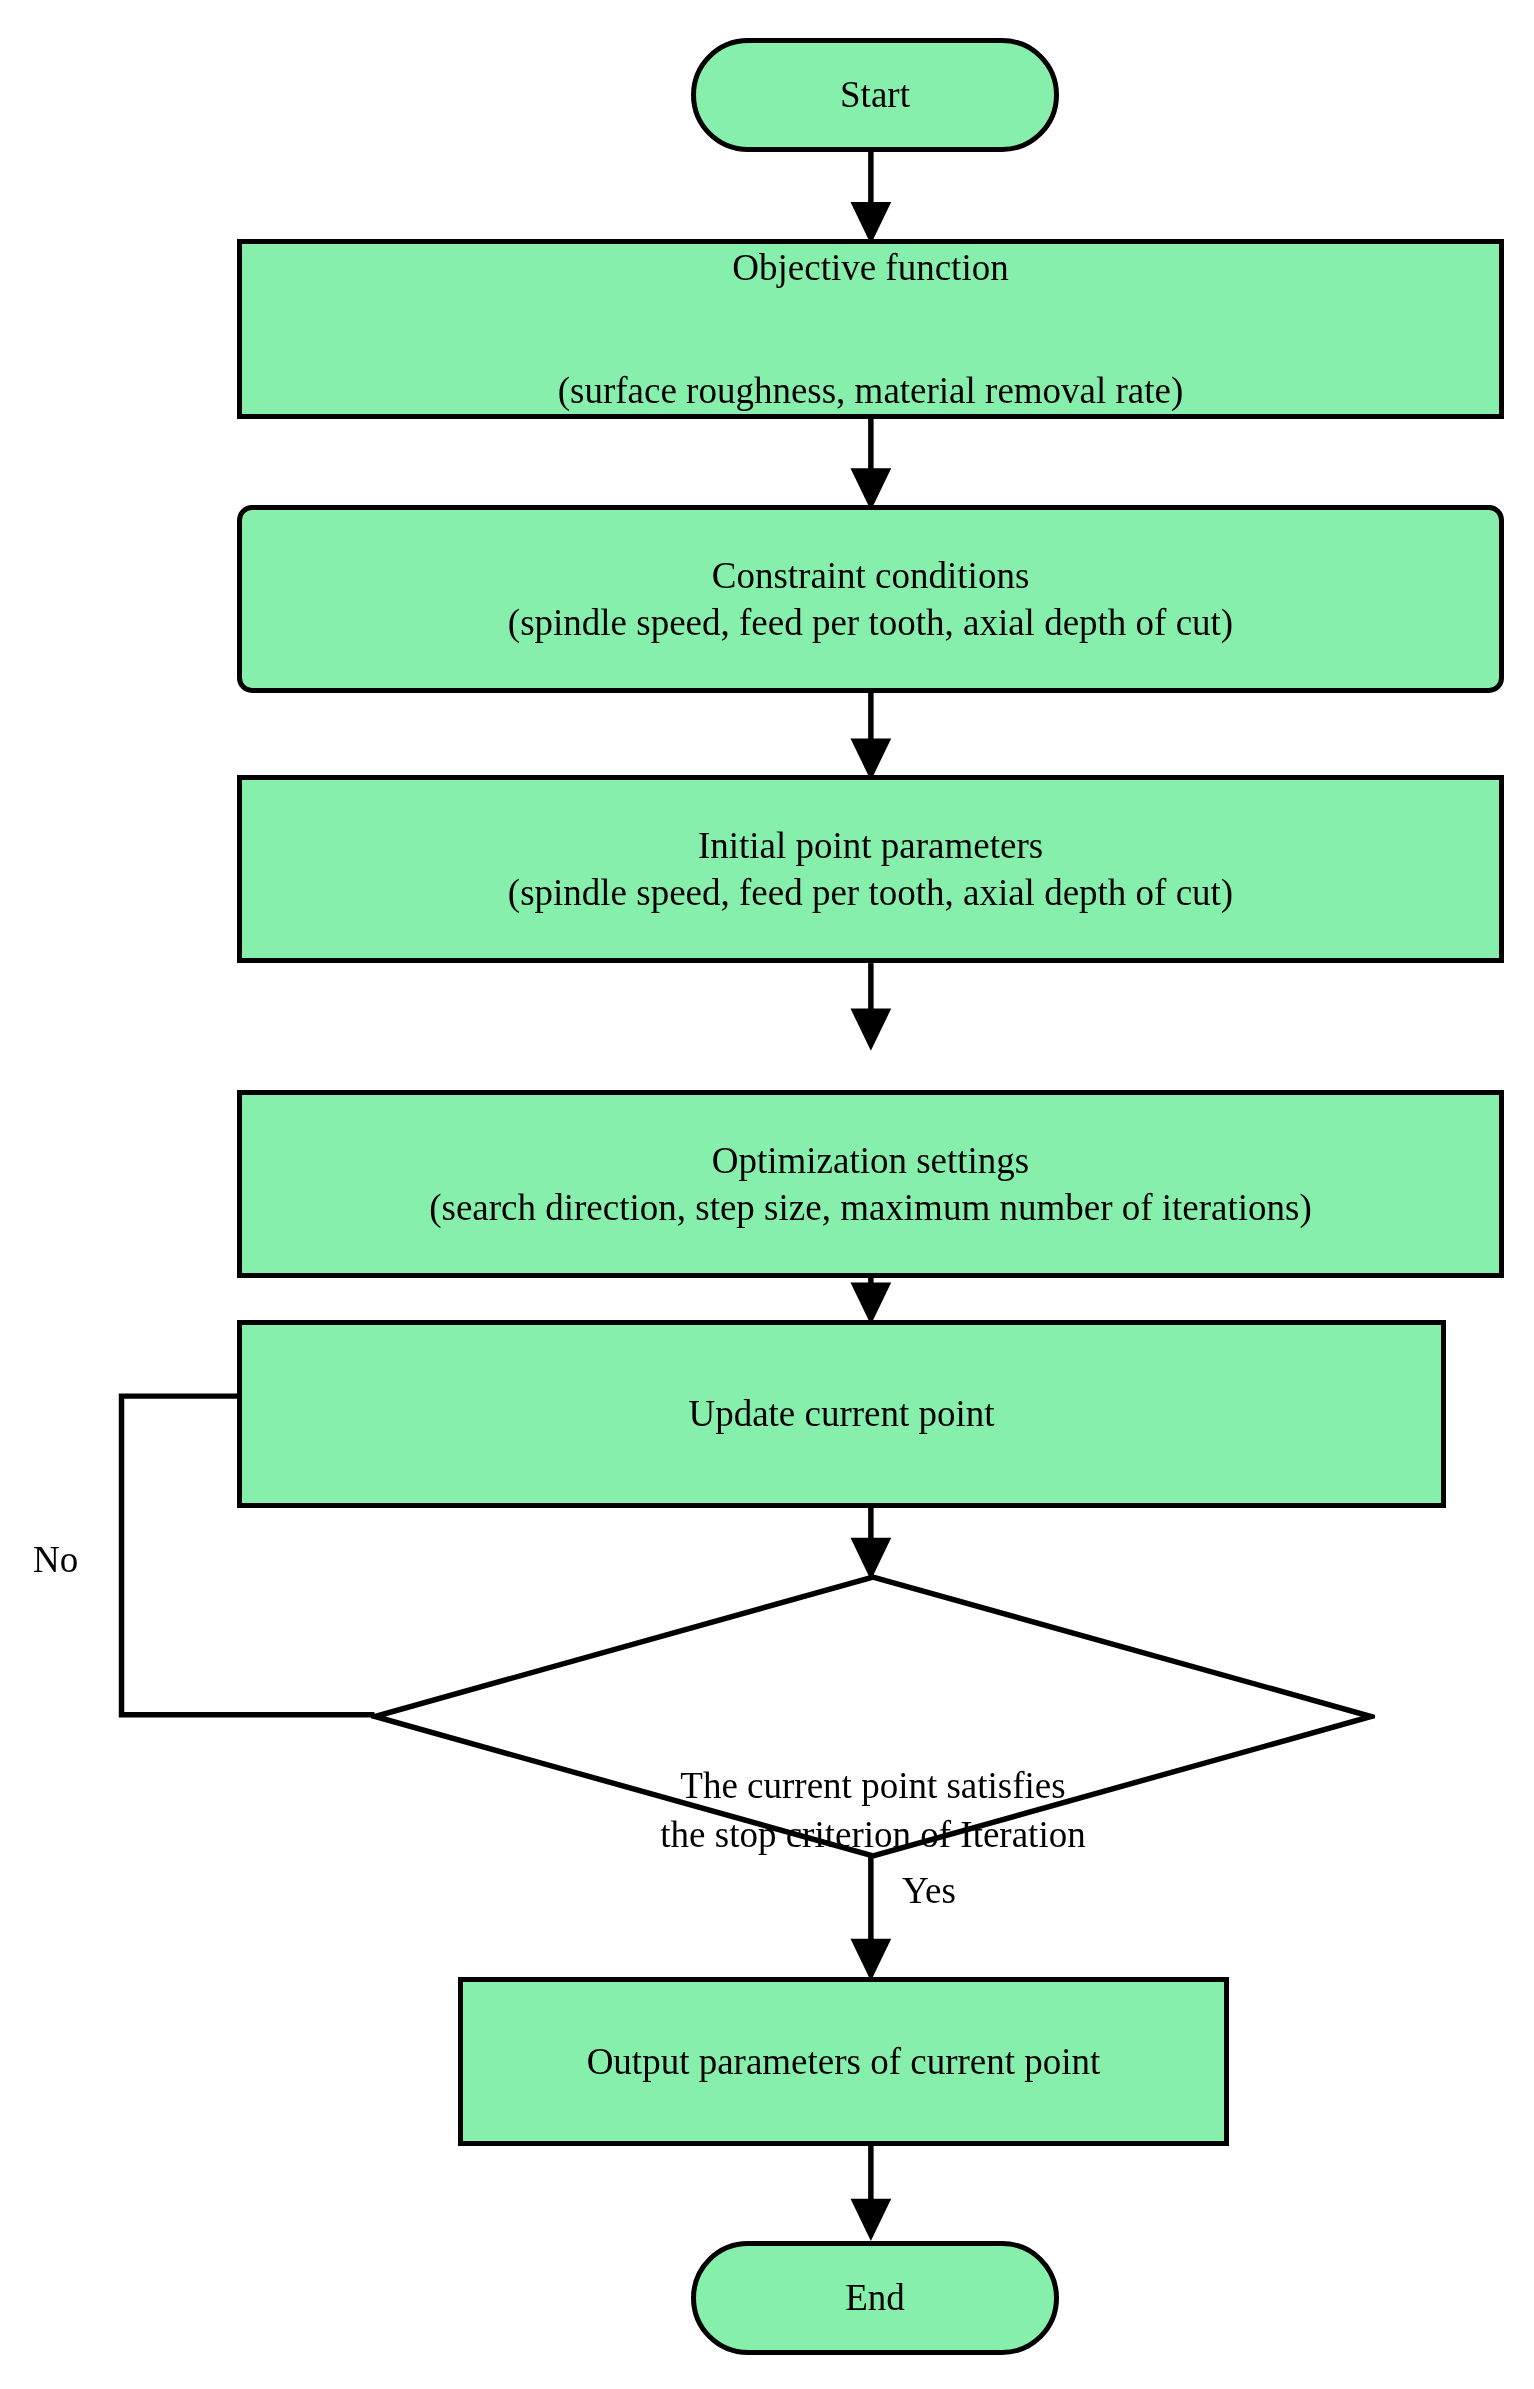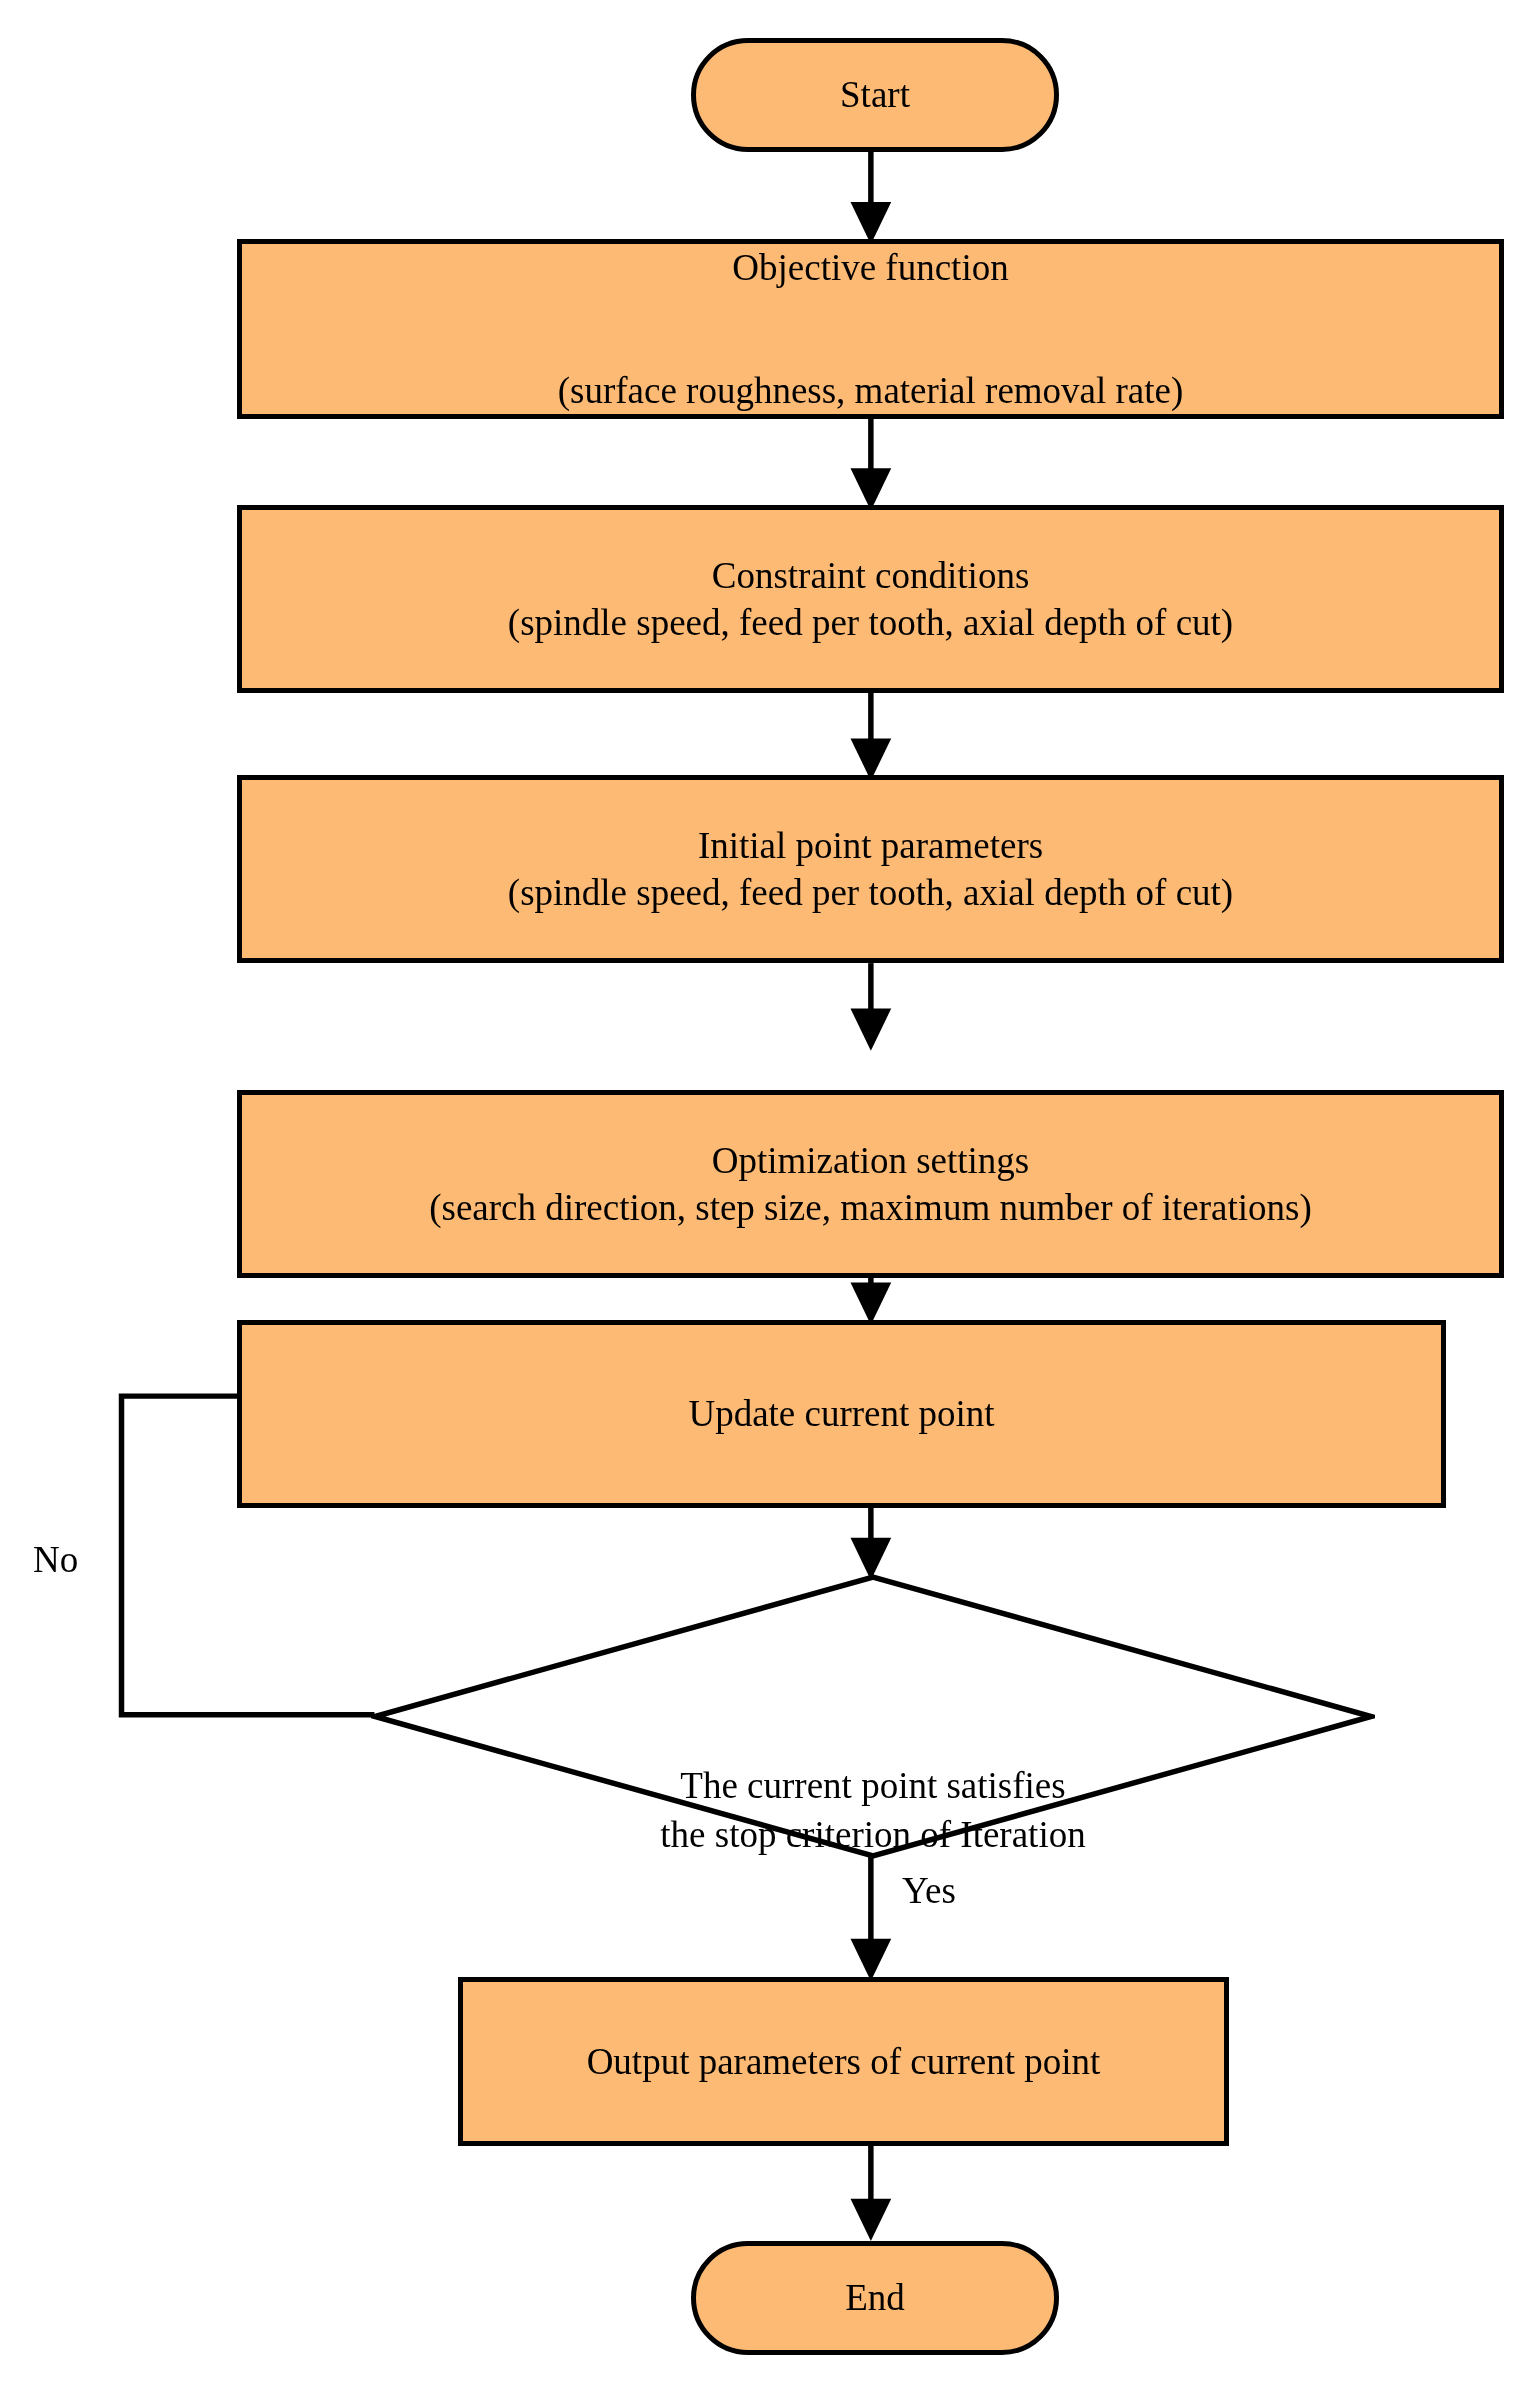--- a/index.html
+++ b/index.html
@@ -39,21 +39,21 @@
   }
   #connectors polygon.arrowhead {
     fill: #000000;
     stroke: none;
   }
 
   
   .node {
     position: absolute;
     box-sizing: border-box;
-    background: #fdba74;
+    background: #86efac;
     display: flex;
     flex-direction: column;
     align-items: center;
     justify-content: center;
     text-align: center;
     line-height: 1.28;
   }
 
   .terminator {
     border: 5.5px solid #000000;
@@ -160,21 +160,21 @@
 
   <div class="node terminator" style="left:691px; top:38px; width:368px; height:114px;">
     <span>Start</span>
   </div>
 
   <div class="node process" style="left:237px; top:239px; width:1267px; height:180px;justify-content:space-between;">
     <span class="line1">Objective function</span>
     <span class="line2">(surface roughness, material removal rate)</span>
   </div>
 
-  <div class="node process" style="left:237px; top:505px; width:1267px; height:188px;">
+  <div class="node process" style="left:237px; top:505px; width:1267px; height:188px;border-radius:15px;">
     <span class="line1">Constraint conditions</span>
     <span class="line2">(spindle speed, feed per tooth, axial depth of cut)</span>
   </div>
 
   <div class="node process" style="left:237px; top:775px; width:1267px; height:188px;">
     <span class="line1">Initial point parameters</span>
     <span class="line2">(spindle speed, feed per tooth, axial depth of cut)</span>
   </div>
 
   <div class="node process" style="left:237px; top:1046px; width:1267px; height:188px;margin-top:44px;">

